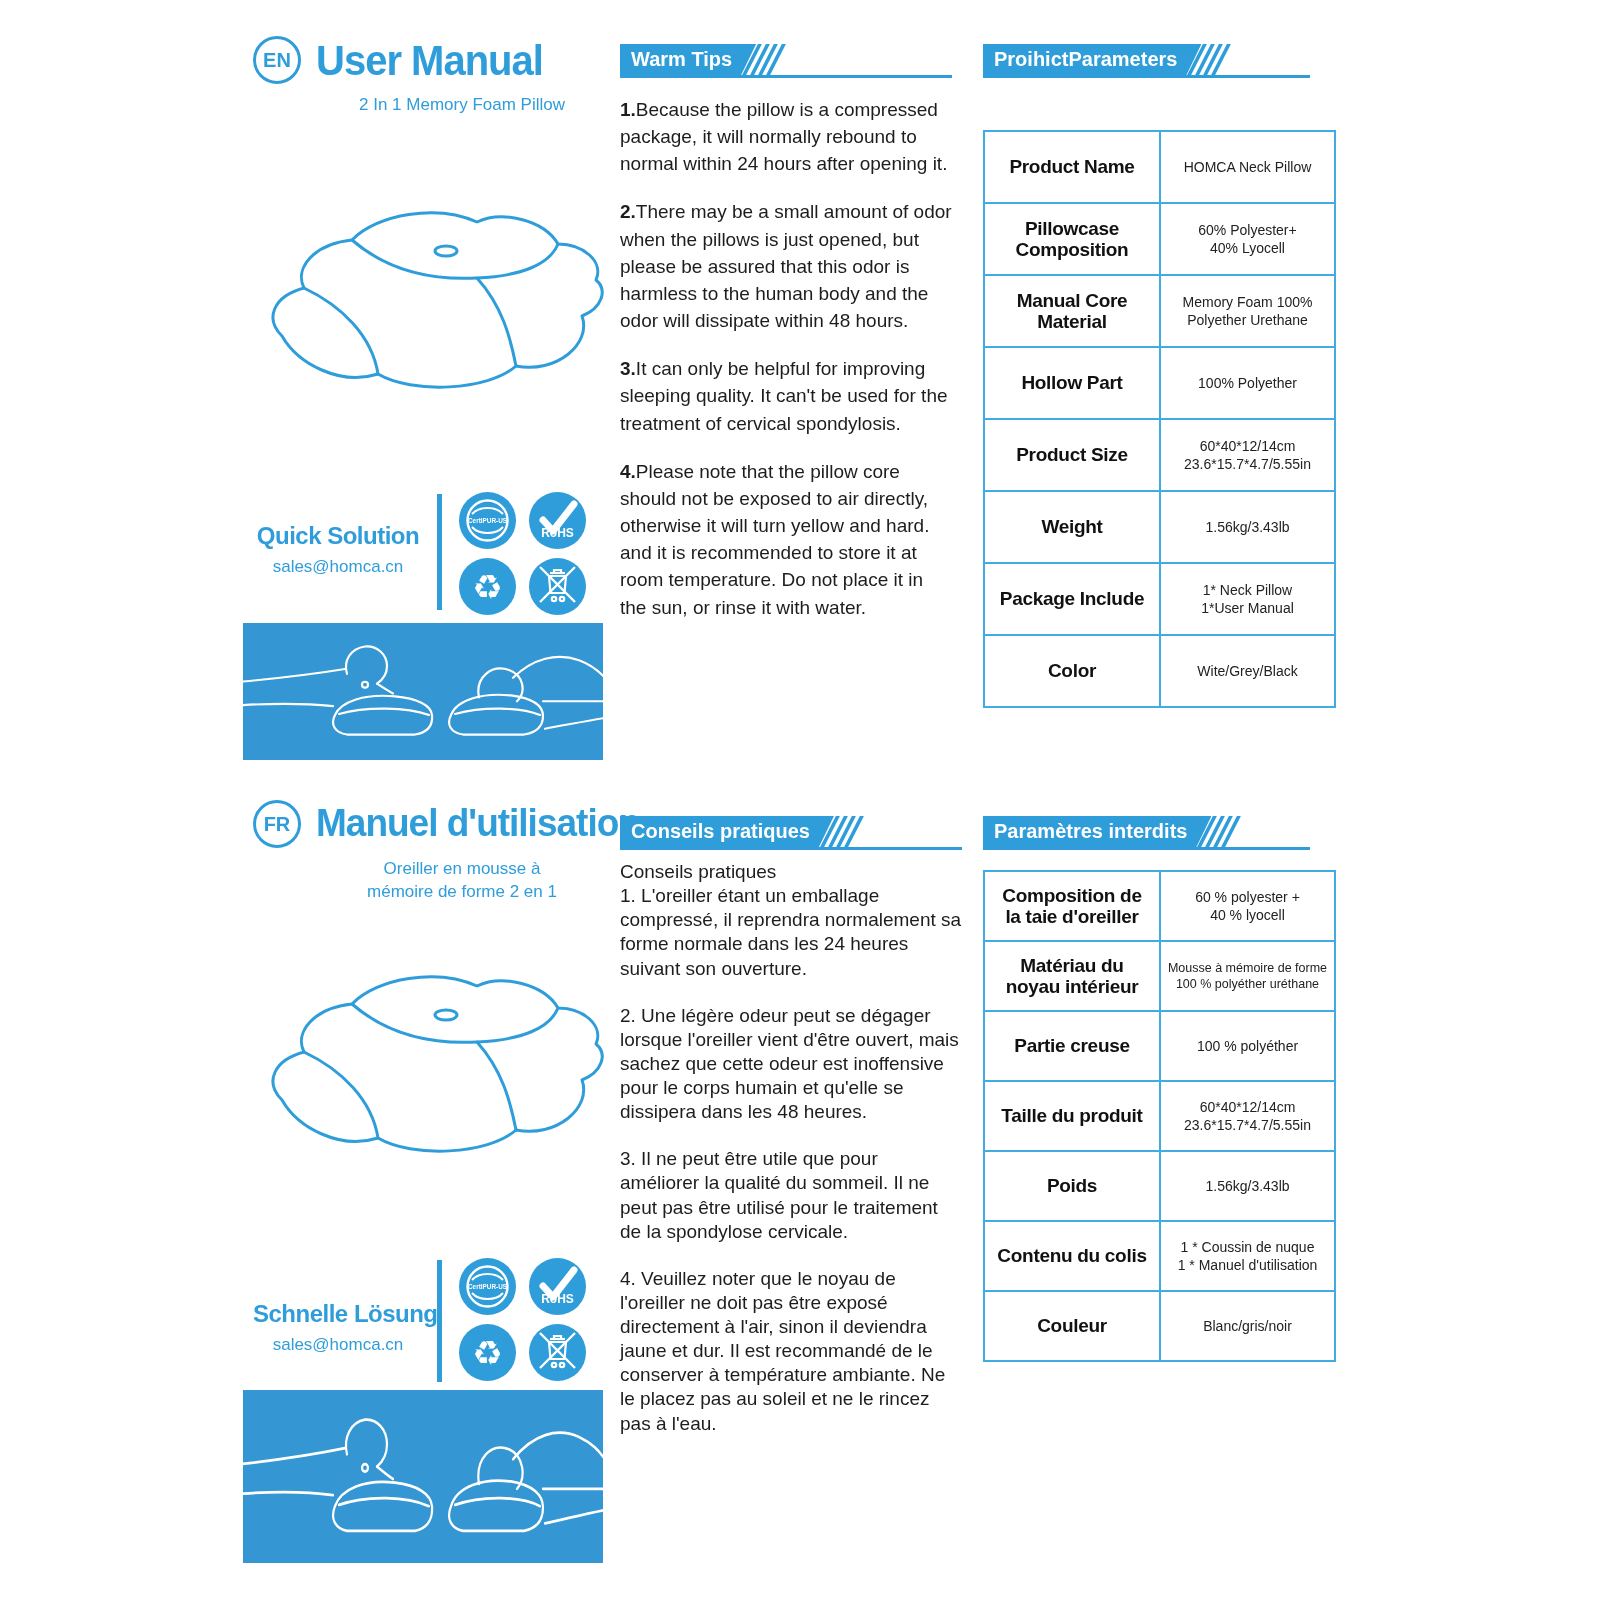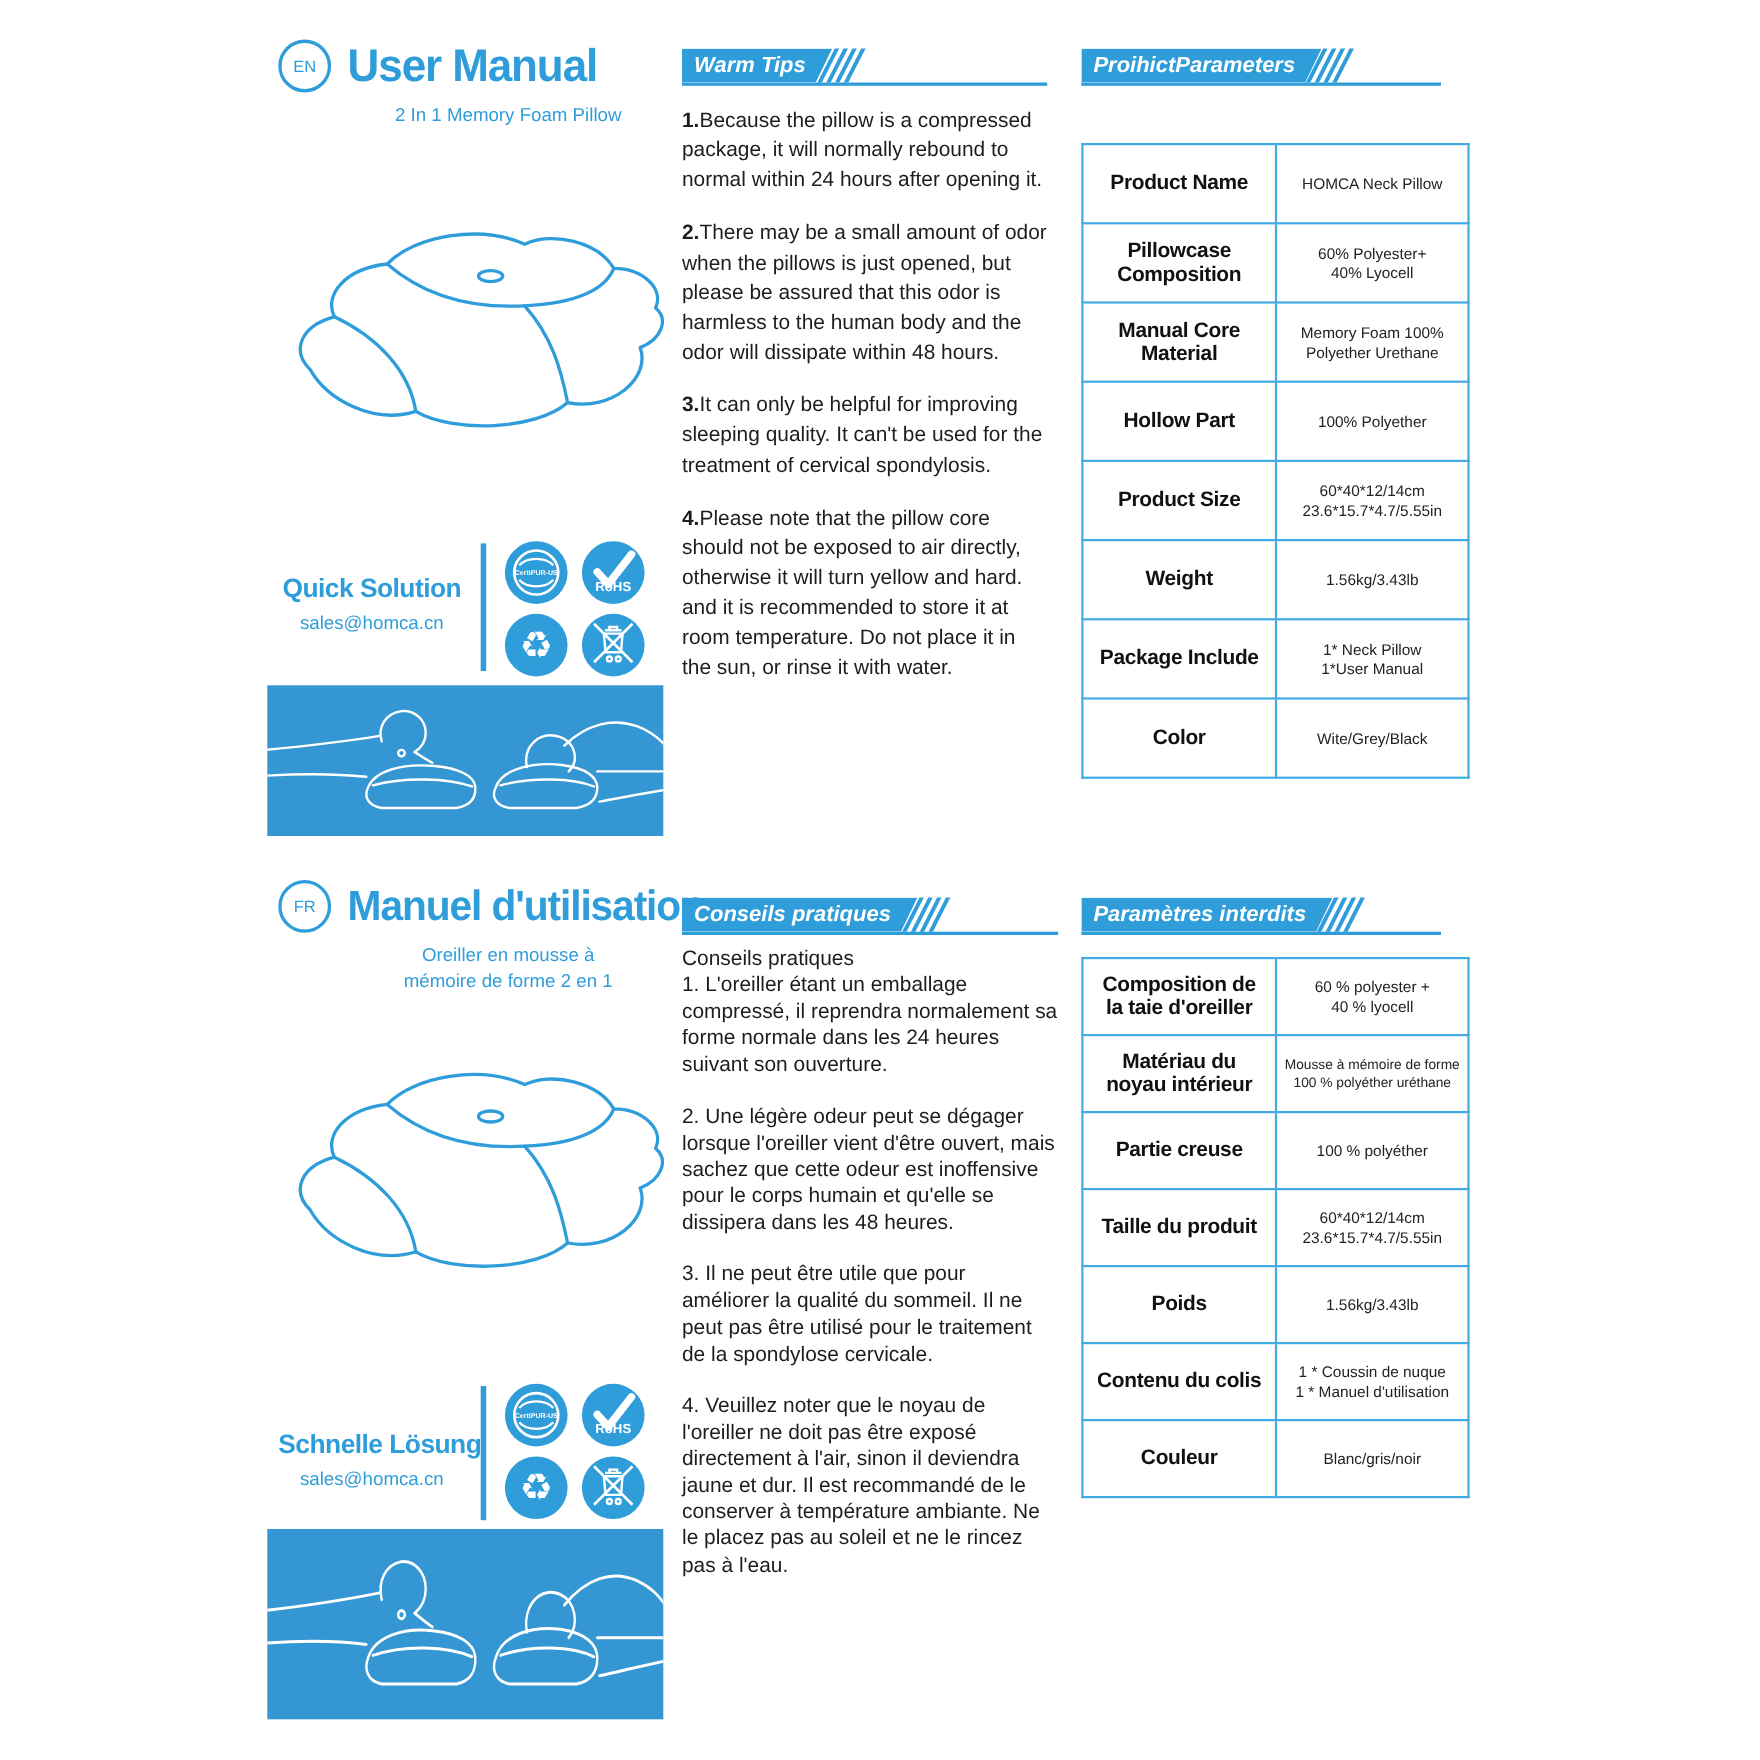--- a/index.html
+++ b/index.html
@@ -7,21 +7,21 @@
         font-family:"Liberation Sans",sans-serif;color:#1d1d1d;}
   :root{
     --blue:#2E9DDA;
     --tblue:#41ACE4;
     --illus:#3496D2;
   }
   
   .lang-header{position:absolute;width:360px;}
   .title-row{display:flex;align-items:center;gap:15px;}
   .lang-badge{width:42px;height:42px;border:3px solid var(--blue);border-radius:50%;
-    color:var(--blue);font-weight:normal;font-size:15px;display:flex;align-items:center;justify-content:center;flex:0 0 auto;}
+    color:var(--blue);font-weight:bold;font-size:20px;display:flex;align-items:center;justify-content:center;flex:0 0 auto;}
   .big-title{color:var(--blue);font-weight:800;font-size:40px;letter-spacing:-1px;white-space:nowrap;
     transform:scaleY(1.04);transform-origin:left center;}
   .subtitle{margin-top:10px;padding-left:58px;text-align:center;color:var(--blue);
     font-size:17px;line-height:1.35;white-space:pre-line;}
   
   .pillow-art{position:absolute;}
   
   .quick-block{position:absolute;width:352px;height:128px;}
   .contact{position:absolute;left:0;top:30px;width:170px;text-align:center;}
   .contact-label{color:var(--blue);font-weight:800;font-size:24px;letter-spacing:-0.5px;white-space:nowrap;}
@@ -29,21 +29,21 @@
   .vbar{position:absolute;left:184px;top:2px;width:5px;height:116px;background:var(--blue);}
   .icons-grid{position:absolute;left:206px;top:0;display:grid;grid-template-columns:57px 57px;grid-gap:9px 13px;}
   .cert{width:57px;height:57px;border-radius:50%;background:var(--blue);
     display:flex;align-items:center;justify-content:center;}
   .cert svg{width:100%;height:100%;}
   
   .illus{position:absolute;background:var(--illus);}
   .illus svg{display:block;width:100%;height:100%;}
   
   .col{position:absolute;}
-  .banner{position:relative;height:34px;display:flex;align-items:stretch;font-style:italic;}
+  .banner{position:relative;height:34px;display:flex;align-items:stretch;}
   .banner-fill{background:var(--blue);color:#fff;font-weight:bold;font-size:20px;
     line-height:31px;height:31px;padding:0 24px 0 11px;white-space:nowrap;
     clip-path:polygon(0 0,100% 0,calc(100% - 15px) 100%,0 100%);}
   .banner-stripes{height:31px;width:34px;margin-left:-6px;display:flex;gap:4px;transform:skewX(-27deg);}
   .banner-stripes i{display:block;width:4px;background:var(--blue);}
   .banner-underline{position:absolute;left:0;right:0;bottom:0;height:3.5px;background:var(--blue);}
   
   .tips-body-en{margin-top:18px;width:332px;}
   .tips-body-en p{margin:0 0 21px;font-size:19px;line-height:1.43;color:#1d1d1d;}
   .tips-body-en b{font-weight:700;}

